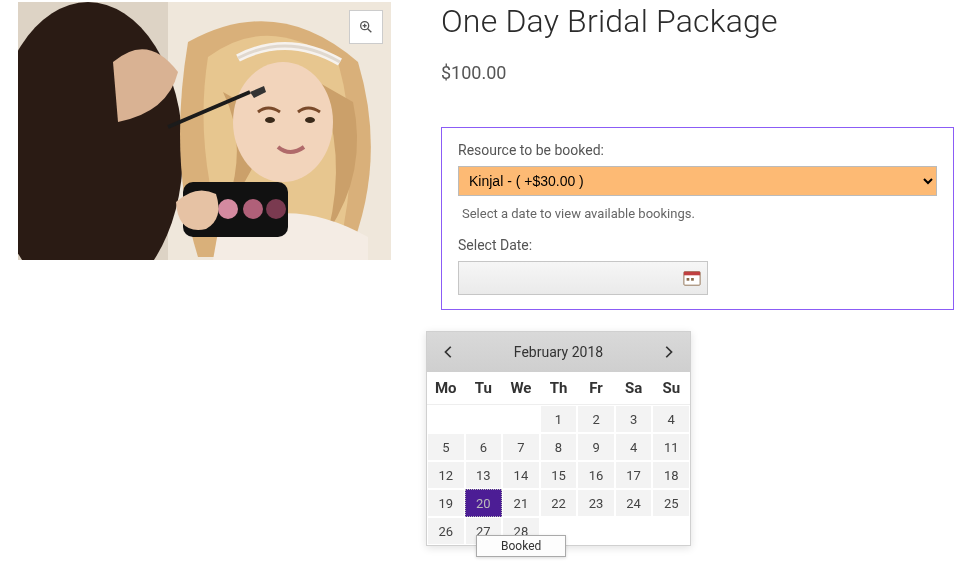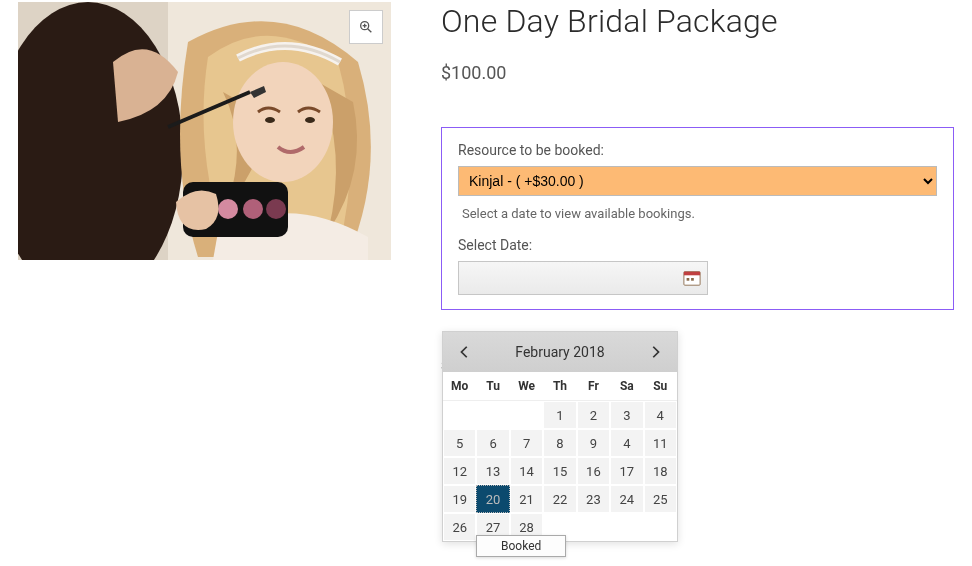--- a/index.html
+++ b/index.html
@@ -92,23 +92,23 @@
     right: 6px; top: 7px;
     width: 18px; height: 18px;
   }
   .sorry {
     font-size: 13px;
     color: #777;
   }
   
   .dp {
     position: absolute;
-    left: 442px;
+    left: 426px;
     top: 331px;
-    width: 236px;
+    width: 265px;
     background: #fff;
     border: 1px solid #d0d0d0;
     box-shadow: 0 2px 8px rgba(0,0,0,0.12);
     font-size: 13px;
   }
   .dp-head {
     display: flex;
     align-items: center;
     background: linear-gradient(#d9d9d9,#cfcfcf);
     height: 40px;
@@ -124,37 +124,37 @@
   .dp-title { flex:1; text-align:center; font-size:14px; color:#333; }
   .dp-grid {
     display: grid;
     grid-template-columns: repeat(7, 1fr);
   }
   .dp-dow {
     text-align: center;
     font-weight: 700;
     color: #333;
     padding: 7px 0;
-    font-size: 12px;
+    font-size: 15px;
     background:#fff;
     border-bottom:1px solid #eee;
   }
   .dp-cell {
     height: 28px;
     display: flex; align-items:center; justify-content:center;
     font-size: 13px;
     color: #444;
     background: #f3f3f3;
     border: 1px solid #fff;
     cursor: pointer;
   }
   .dp-cell.empty { background:#fff; cursor:default; }
   .dp-cell.booked {
     color: #bbb;
-    background: #0c4a6e;
+    background: #4c1d95;
     cursor: default;
     border: 1px dotted #bbb;
   }
   .dp-tooltip {
     position: absolute;
     left: 476px;
     top: 535px;
     background: #fdfdfd;
     border: 1px solid #aaa;
     padding: 3px 24px;

